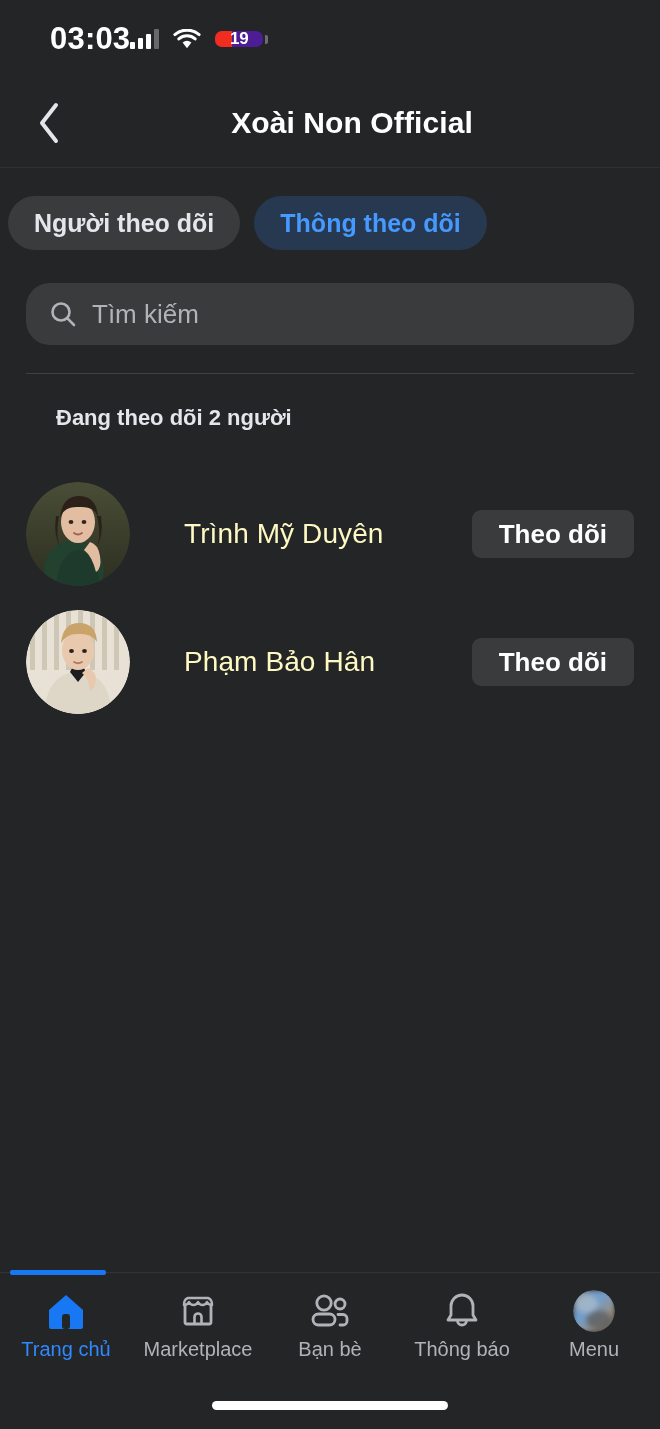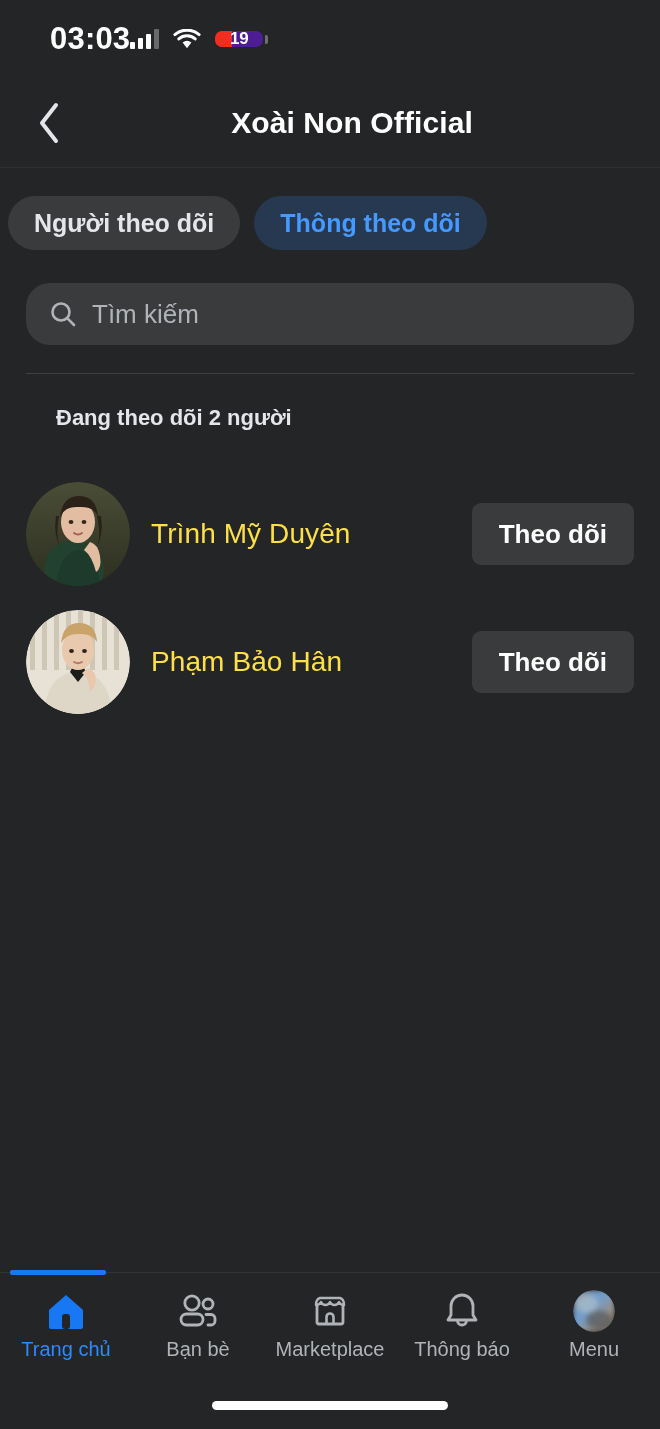--- a/index.html
+++ b/index.html
@@ -208,33 +208,33 @@
     width: 104px;
     height: 104px;
     border-radius: 50%;
     flex: 0 0 104px;
     overflow: hidden;
     position: relative;
   }
   .avatar svg { display: block; width: 104px; height: 104px; }
   .row-name {
     flex: 1;
-    margin-left: 21px;
-    color: #fde047;
+    margin-left: 54px;
+    color: #fef9c3;
     font-size: 28px;
     letter-spacing: 0.1px;
   }
   .follow-btn {
     background: #3a3b3c;
     color: #ffffff;
     font-size: 26px;
     font-weight: bold;
     border: none;
     border-radius: 9px;
-    height: 62px;
+    height: 48px;
     padding: 0 27px;
     font-family: "Liberation Sans", sans-serif;
     cursor: pointer;
   }
 
   
   .bottom-nav {
     position: absolute;
     left: 0; right: 0;
     bottom: 52px;
@@ -425,39 +425,39 @@
           <path d="M20 3 L37 18 v17 a2 2 0 0 1 -2 2 H5 a2 2 0 0 1 -2 -2 V18 Z" fill="#1877f2"></path>
           <rect x="16" y="22" width="8" height="15" rx="3" fill="#242526"></rect>
         </svg>
       </div>
       <div class="nav-label">Trang chủ</div>
     </div>
 
 
     <div class="nav-item">
       <div class="nav-icon">
+        <svg width="38" height="38" viewBox="0 0 38 38">
+          <path d="M6 13 v17 a2 2 0 0 0 2 2 h22 a2 2 0 0 0 2 -2 V13" stroke="#b0b3b8" stroke-width="2.8" fill="none"></path>
+          <path d="M5 13 q0 -6 4 -7 h20 q4 1 4 7 q-3.5 0 -5 -3 q-1.5 3 -4.5 3 q-3 0 -4.5 -3 q-1.5 3 -4.5 3 q-3 0 -4.5 -3 q-1.5 3 -5 3 Z" stroke="#b0b3b8" stroke-width="2.4" fill="none" stroke-linejoin="round"></path>
+          <path d="M15.5 32 v-7 a3.5 3.5 0 0 1 7 0 v7" stroke="#b0b3b8" stroke-width="2.6" fill="none"></path>
+        </svg>
+      </div>
+      <div class="nav-label">Marketplace</div>
+    </div>
+
+    <div class="nav-item">
+      <div class="nav-icon">
         <svg width="42" height="36" viewBox="0 0 42 36">
           <circle cx="15" cy="10" r="7.2" stroke="#b0b3b8" stroke-width="2.8" fill="none"></circle>
           <rect x="4" y="21" width="22" height="11" rx="5.5" stroke="#b0b3b8" stroke-width="2.8" fill="none"></rect>
           <circle cx="31" cy="11" r="5" stroke="#b0b3b8" stroke-width="2.8" fill="none"></circle>
           <path d="M29 21.5 h5 a4 4 0 0 1 4 4 v2.5 a4 4 0 0 1 -4 4 h-3" stroke="#b0b3b8" stroke-width="2.8" fill="none" stroke-linecap="round"></path>
         </svg>
       </div>
       <div class="nav-label">Bạn bè</div>
-    </div>
-
-    <div class="nav-item">
-      <div class="nav-icon">
-        <svg width="38" height="38" viewBox="0 0 38 38">
-          <path d="M6 13 v17 a2 2 0 0 0 2 2 h22 a2 2 0 0 0 2 -2 V13" stroke="#b0b3b8" stroke-width="2.8" fill="none"></path>
-          <path d="M5 13 q0 -6 4 -7 h20 q4 1 4 7 q-3.5 0 -5 -3 q-1.5 3 -4.5 3 q-3 0 -4.5 -3 q-1.5 3 -4.5 3 q-3 0 -4.5 -3 q-1.5 3 -5 3 Z" stroke="#b0b3b8" stroke-width="2.4" fill="none" stroke-linejoin="round"></path>
-          <path d="M15.5 32 v-7 a3.5 3.5 0 0 1 7 0 v7" stroke="#b0b3b8" stroke-width="2.6" fill="none"></path>
-        </svg>
-      </div>
-      <div class="nav-label">Marketplace</div>
     </div>
 
     <div class="nav-item">
       <div class="nav-icon">
         <svg width="36" height="40" viewBox="0 0 36 40">
           <path d="M18 4 a11 11 0 0 1 11 11 v9 l3 5 H4 l3 -5 v-9 A11 11 0 0 1 18 4 Z" stroke="#b0b3b8" stroke-width="2.8" fill="none" stroke-linejoin="round"></path>
           <path d="M13.5 29.5 a4.5 4.5 0 0 0 9 0" stroke="#b0b3b8" stroke-width="2.8" fill="none" stroke-linecap="round"></path>
         </svg>
       </div>
       <div class="nav-label">Thông báo</div>

